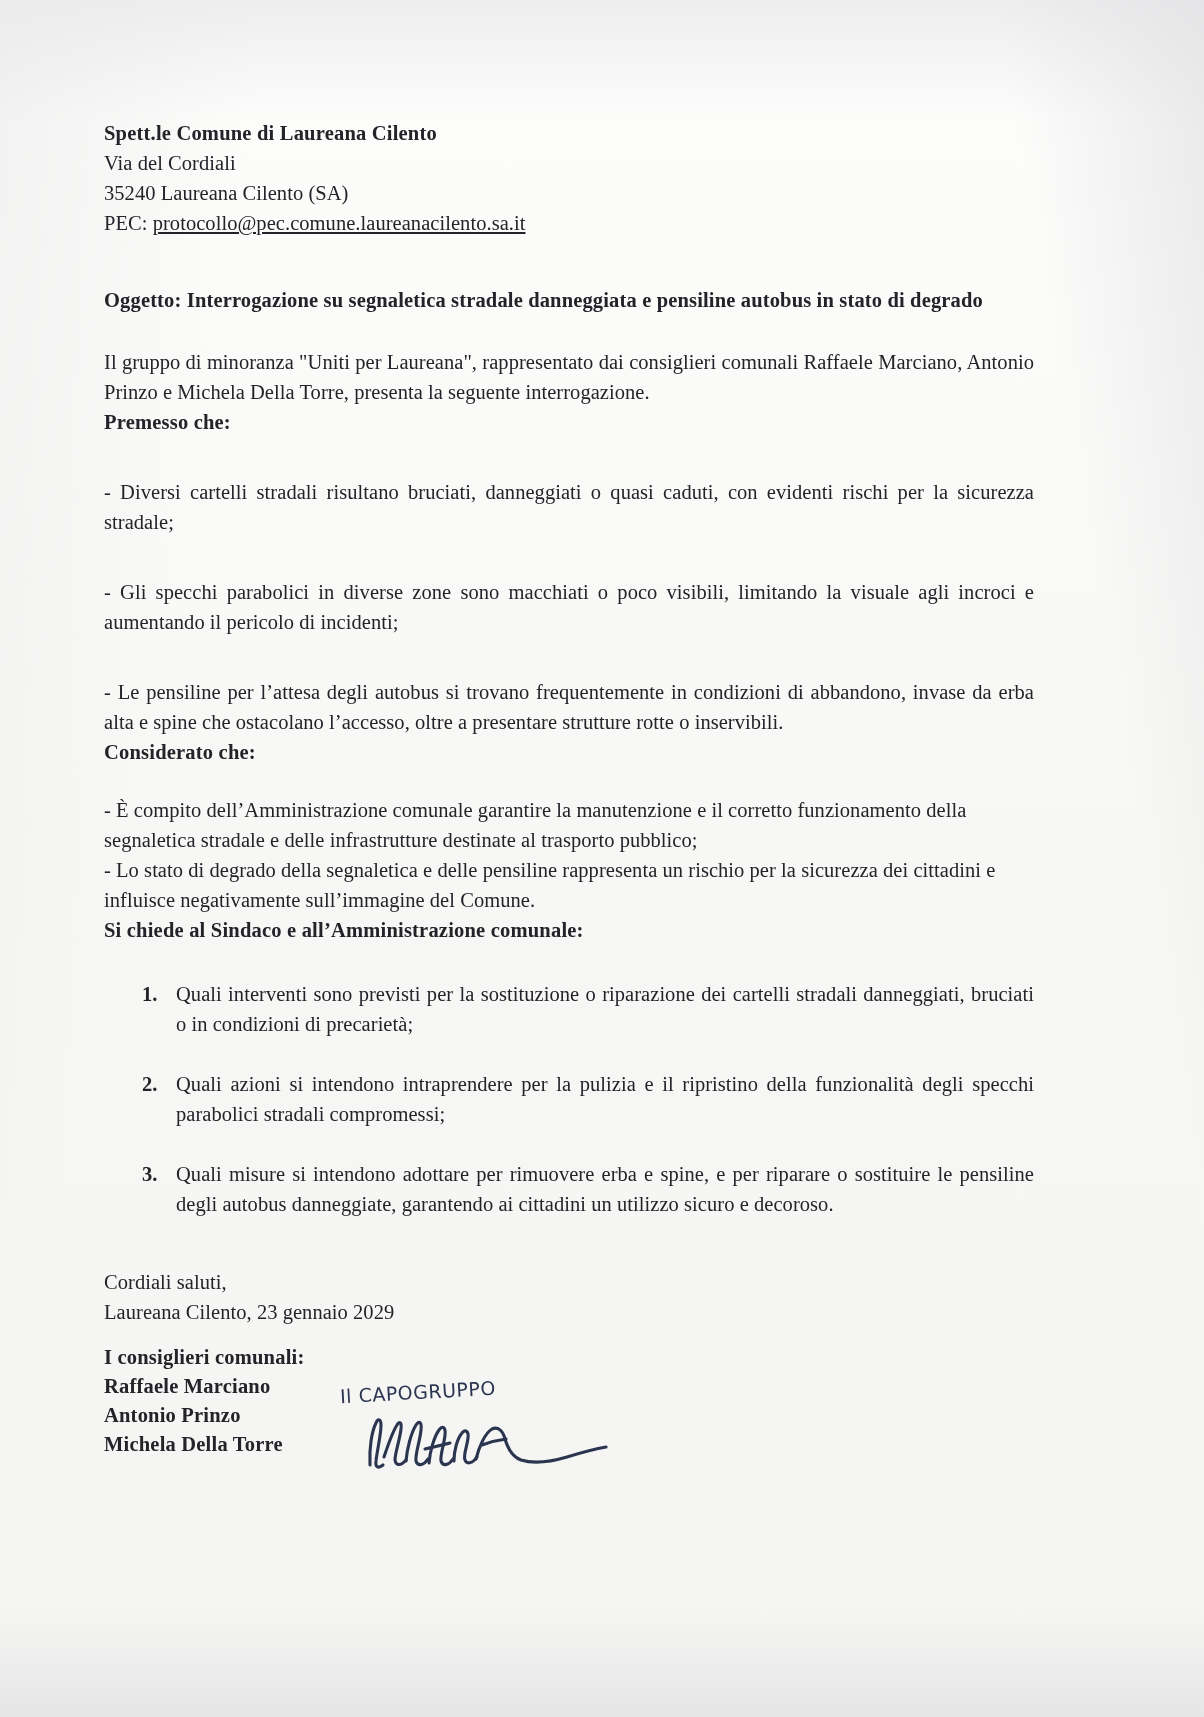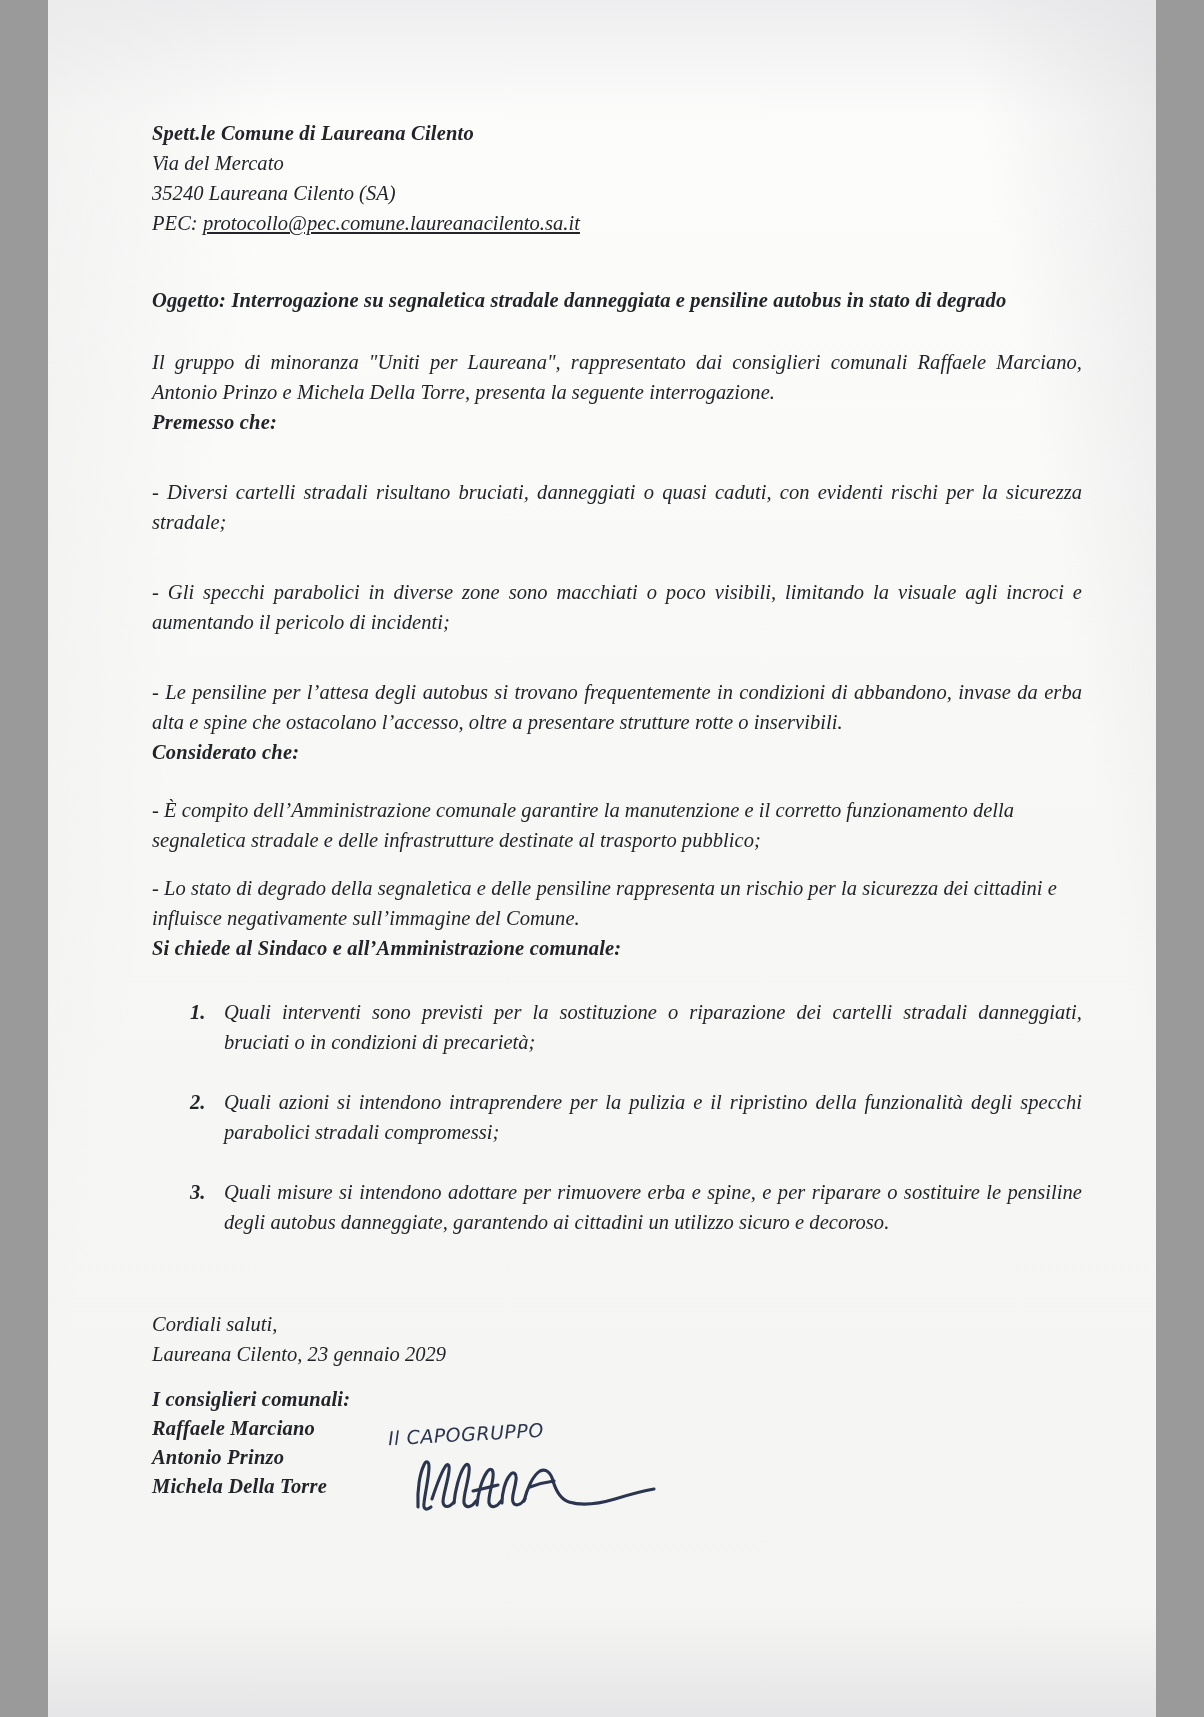--- a/index.html
+++ b/index.html
@@ -2,35 +2,34 @@
 <html lang="it"><head>
 <meta charset="utf-8">
 <style>
   html, body {
     margin: 0;
     padding: 0;
     background: #9a9a9a;
   }
   .page {
     position: relative;
-    width: 1108px;
+    width: 1204px;
     height: 1717px;
     margin: 0 auto;
     background: #ffffff;
     overflow: hidden;
     
     background-image:
       linear-gradient(100deg, rgba(233,233,233,0.55) 0%, rgba(252,252,252,0) 18%),
       linear-gradient(260deg, rgba(226,226,228,0.75) 0%, rgba(252,252,252,0) 14%),
       linear-gradient(180deg, rgba(236,236,238,0.9) 0%, rgba(253,253,253,0) 7%),
       linear-gradient(0deg, rgba(228,228,230,0.9) 0%, rgba(253,253,253,0) 6%),
       linear-gradient(180deg, #fdfdfc 0%, #f7f7f5 50%, #f4f4f2 100%);
     font-family: "Liberation Serif", "DejaVu Serif", serif;
     color: #23242a;
-    font-style: italic;
   }
   .sheet {
     position: absolute;
     left: 104px;
     top: 118px;
     width: 930px;
   }
 
   
   .addr-line,
@@ -78,21 +77,21 @@
   .bullet {
     text-align: justify;
     text-justify: inter-word;
     margin-top: 40px;
   }
   
   .bullet.flush {
     text-align: left;
     margin-top: 28px;
   }
-  .bullet.flush.tight { margin-top: 18px; }
+  .bullet.flush.tight { margin-top: 0; }
 
   
   .num-list {
     margin-top: 34px;
     padding: 0;
     list-style: none;
   }
   .num-item {
     display: flex;
     margin-top: 30px;
@@ -107,21 +106,21 @@
     flex: 0 0 34px;
   }
   .num-text {
     flex: 1 1 auto;
     text-align: justify;
     text-justify: inter-word;
   }
 
   
   .closing {
-    margin-top: 72px;
+    margin-top: 48px;
   }
   .closing-line { white-space: nowrap; }
 
   .signature-block {
     position: relative;
     margin-top: 16px;
   }
   .sig-line {
     font-weight: bold;
     white-space: nowrap;
@@ -150,21 +149,21 @@
   }
 </style>
 </head>
 <body>
 
 <div class="page">
   <div class="sheet">
 
     <div class="addr-block">
       <div class="addr-line first">Spett.le Comune di Laureana Cilento</div>
-      <div class="addr-line">Via del Mercato</div>
+      <div class="addr-line">Via del Cordiali</div>
       <div class="addr-line">35240 Laureana Cilento (SA)</div>
       <div class="addr-line"><span>PEC: </span><span class="link">protocollo@pec.comune.laureanacilento.sa.it</span></div>
     </div>
 
     <div class="subject"><span>Oggetto</span><span>: </span><span>Interrogazione su segnaletica stradale danneggiata e pensiline autobus in stato di degrado</span></div>
 
     <div class="para">Il gruppo di minoranza "Uniti per Laureana", rappresentato dai consiglieri comunali Raffaele Marciano, Antonio Prinzo e Michela Della Torre, presenta la seguente interrogazione.</div>
 
     <div class="sec-head">Premesso che:</div>
     <div class="bullet">- Diversi cartelli stradali risultano bruciati, danneggiati o quasi caduti, con evidenti rischi per la sicurezza stradale;</div>

